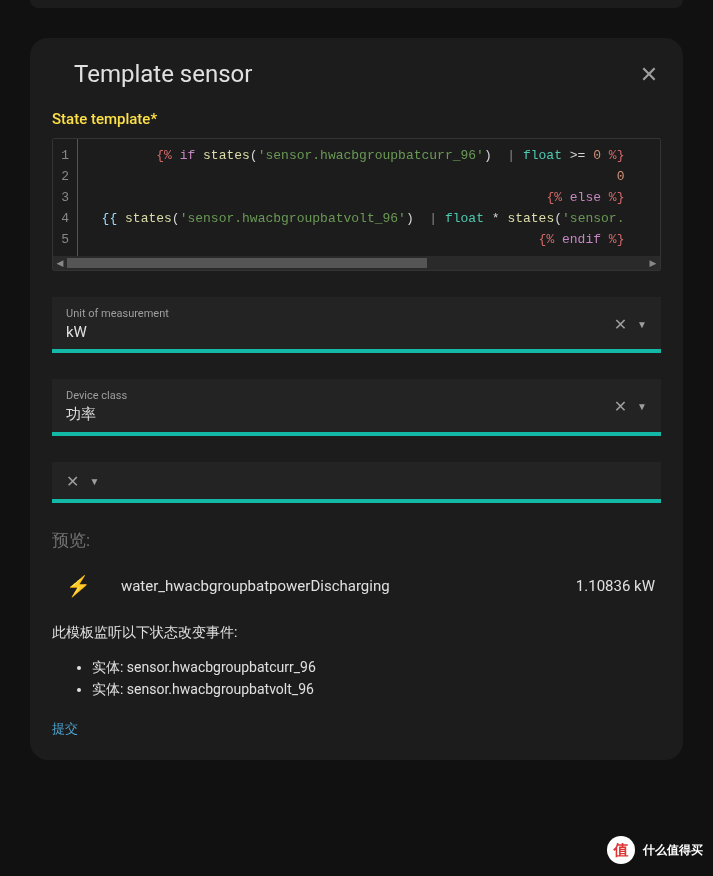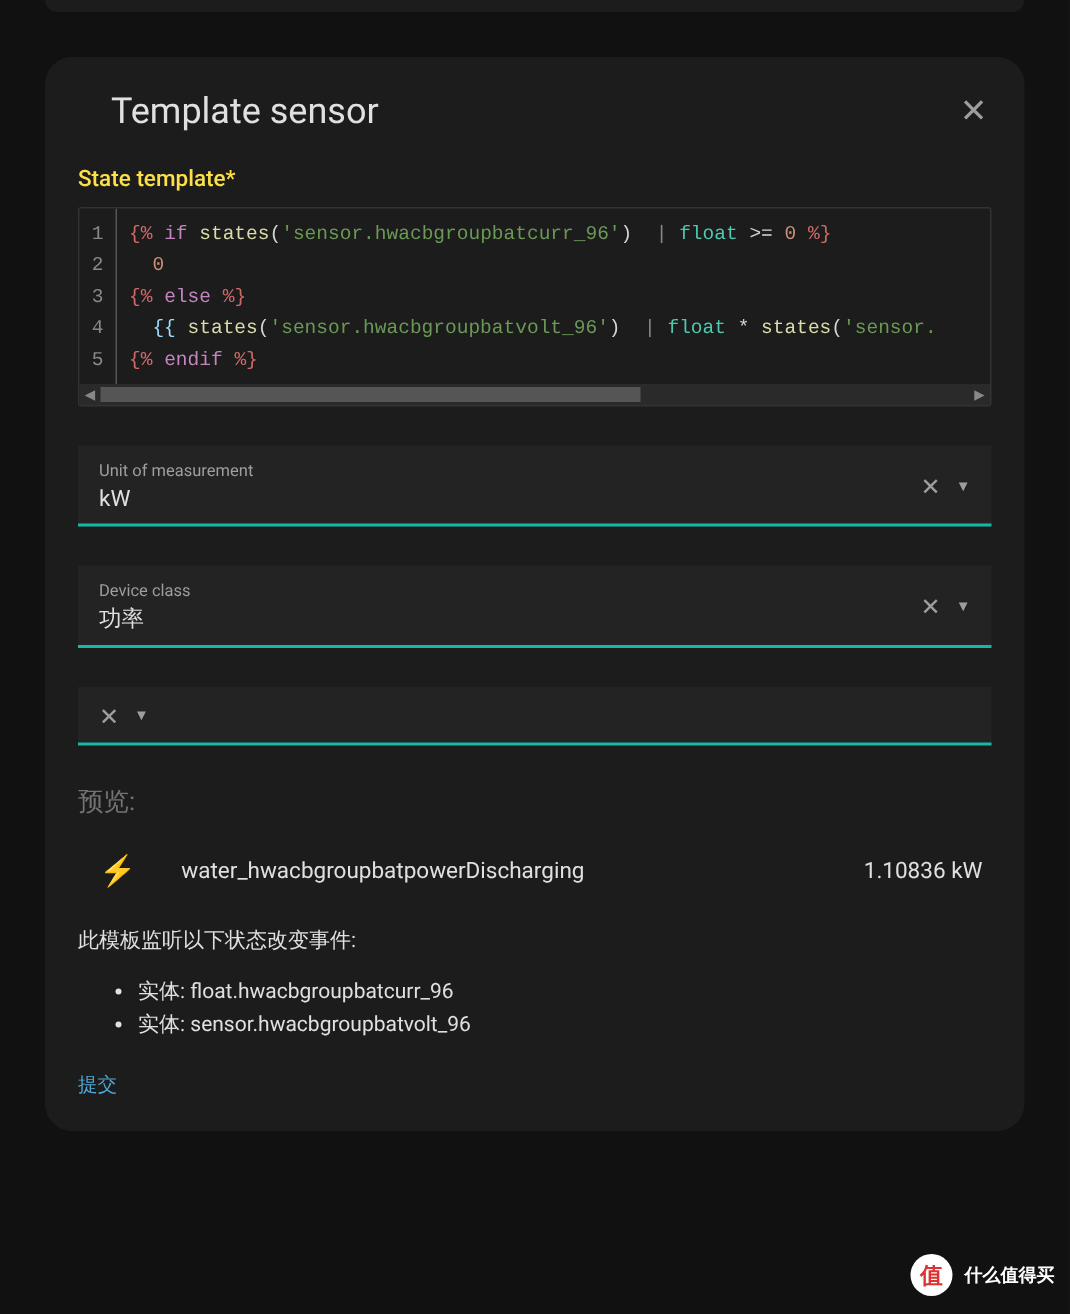--- a/index.html
+++ b/index.html
@@ -76,20 +76,21 @@
       font-family: "Courier New", monospace;
       font-size: 13px;
       line-height: 21px;
       text-align: right;
       min-width: 10px;
     }
     .code-lines {
       padding: 6px 8px;
       overflow-x: hidden;
       white-space: nowrap;
+      text-align: right;
     }
     .code-line {
       font-family: "Courier New", monospace;
       font-size: 13px;
       line-height: 21px;
       white-space: pre;
     }
     .tok-delim { color: #d16969; }
     .tok-kw { color: #c586c0; }
     .tok-fn { color: #dcdcaa; }
@@ -118,21 +119,21 @@
     .scroll-thumb {
       position: absolute;
       left: 14px;
       height: 10px;
       width: 360px;
       background: #555;
       top: 2px;
     }
     .select-field {
       background: #232323;
-      border-bottom: 2px solid #14b8a6;
+      border-bottom: 4px solid #14b8a6;
       padding: 10px 14px 8px 14px;
       margin-bottom: 26px;
       display: flex;
       justify-content: space-between;
     }
     .select-text {
       flex: 1;
     }
     .select-label {
       color: #9e9e9e;
@@ -301,21 +302,21 @@
 
   <div class="preview-row">
     <span class="preview-icon">⚡</span>
     <span class="preview-name">water_hwacbgroupbatpowerDischarging</span>
     <span class="preview-value">1.10836 kW</span>
   </div>
 
   <div class="listen-text">此模板监听以下状态改变事件:</div>
 
   <ul class="entity-list" id="entity-list">
-      <li>实体: float.hwacbgroupbatcurr_96</li>
+      <li>实体: sensor.hwacbgroupbatcurr_96</li>
       <li>实体: sensor.hwacbgroupbatvolt_96</li>
     </ul>
 
   <div class="submit-btn">提交</div>
 </div>
 
 <div class="watermark">
   <div class="wm-circle">值</div>
   <div class="wm-text">什么值得买</div>
 </div>

